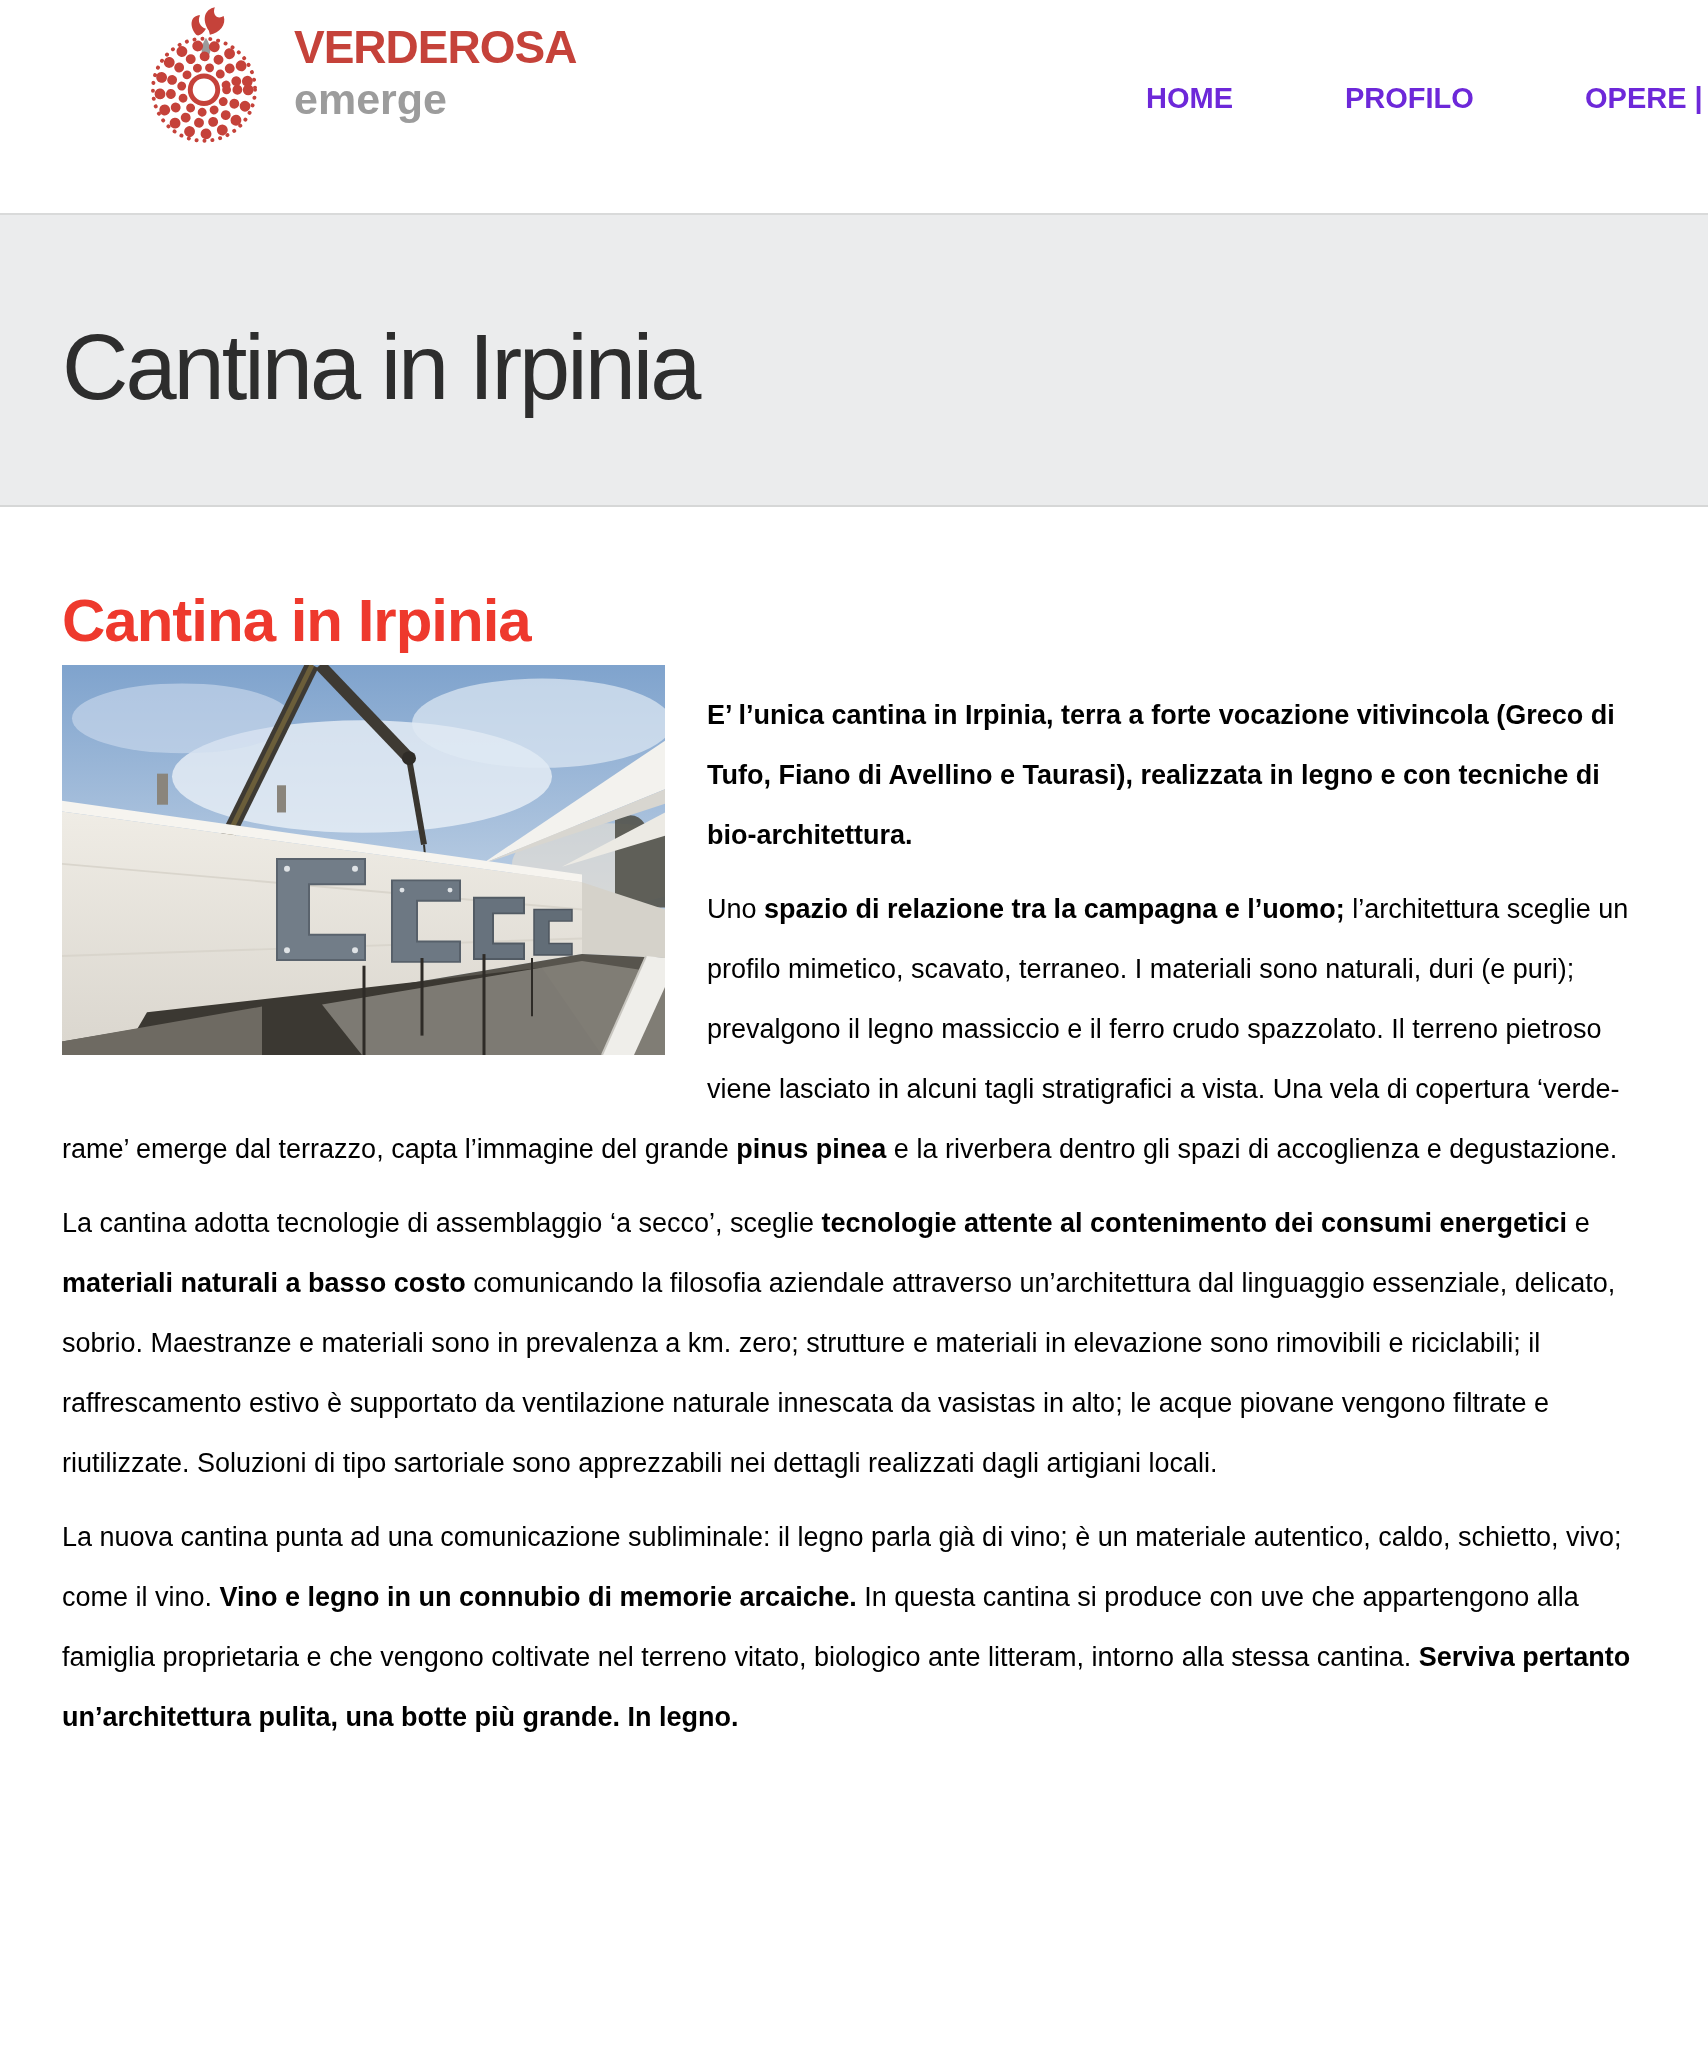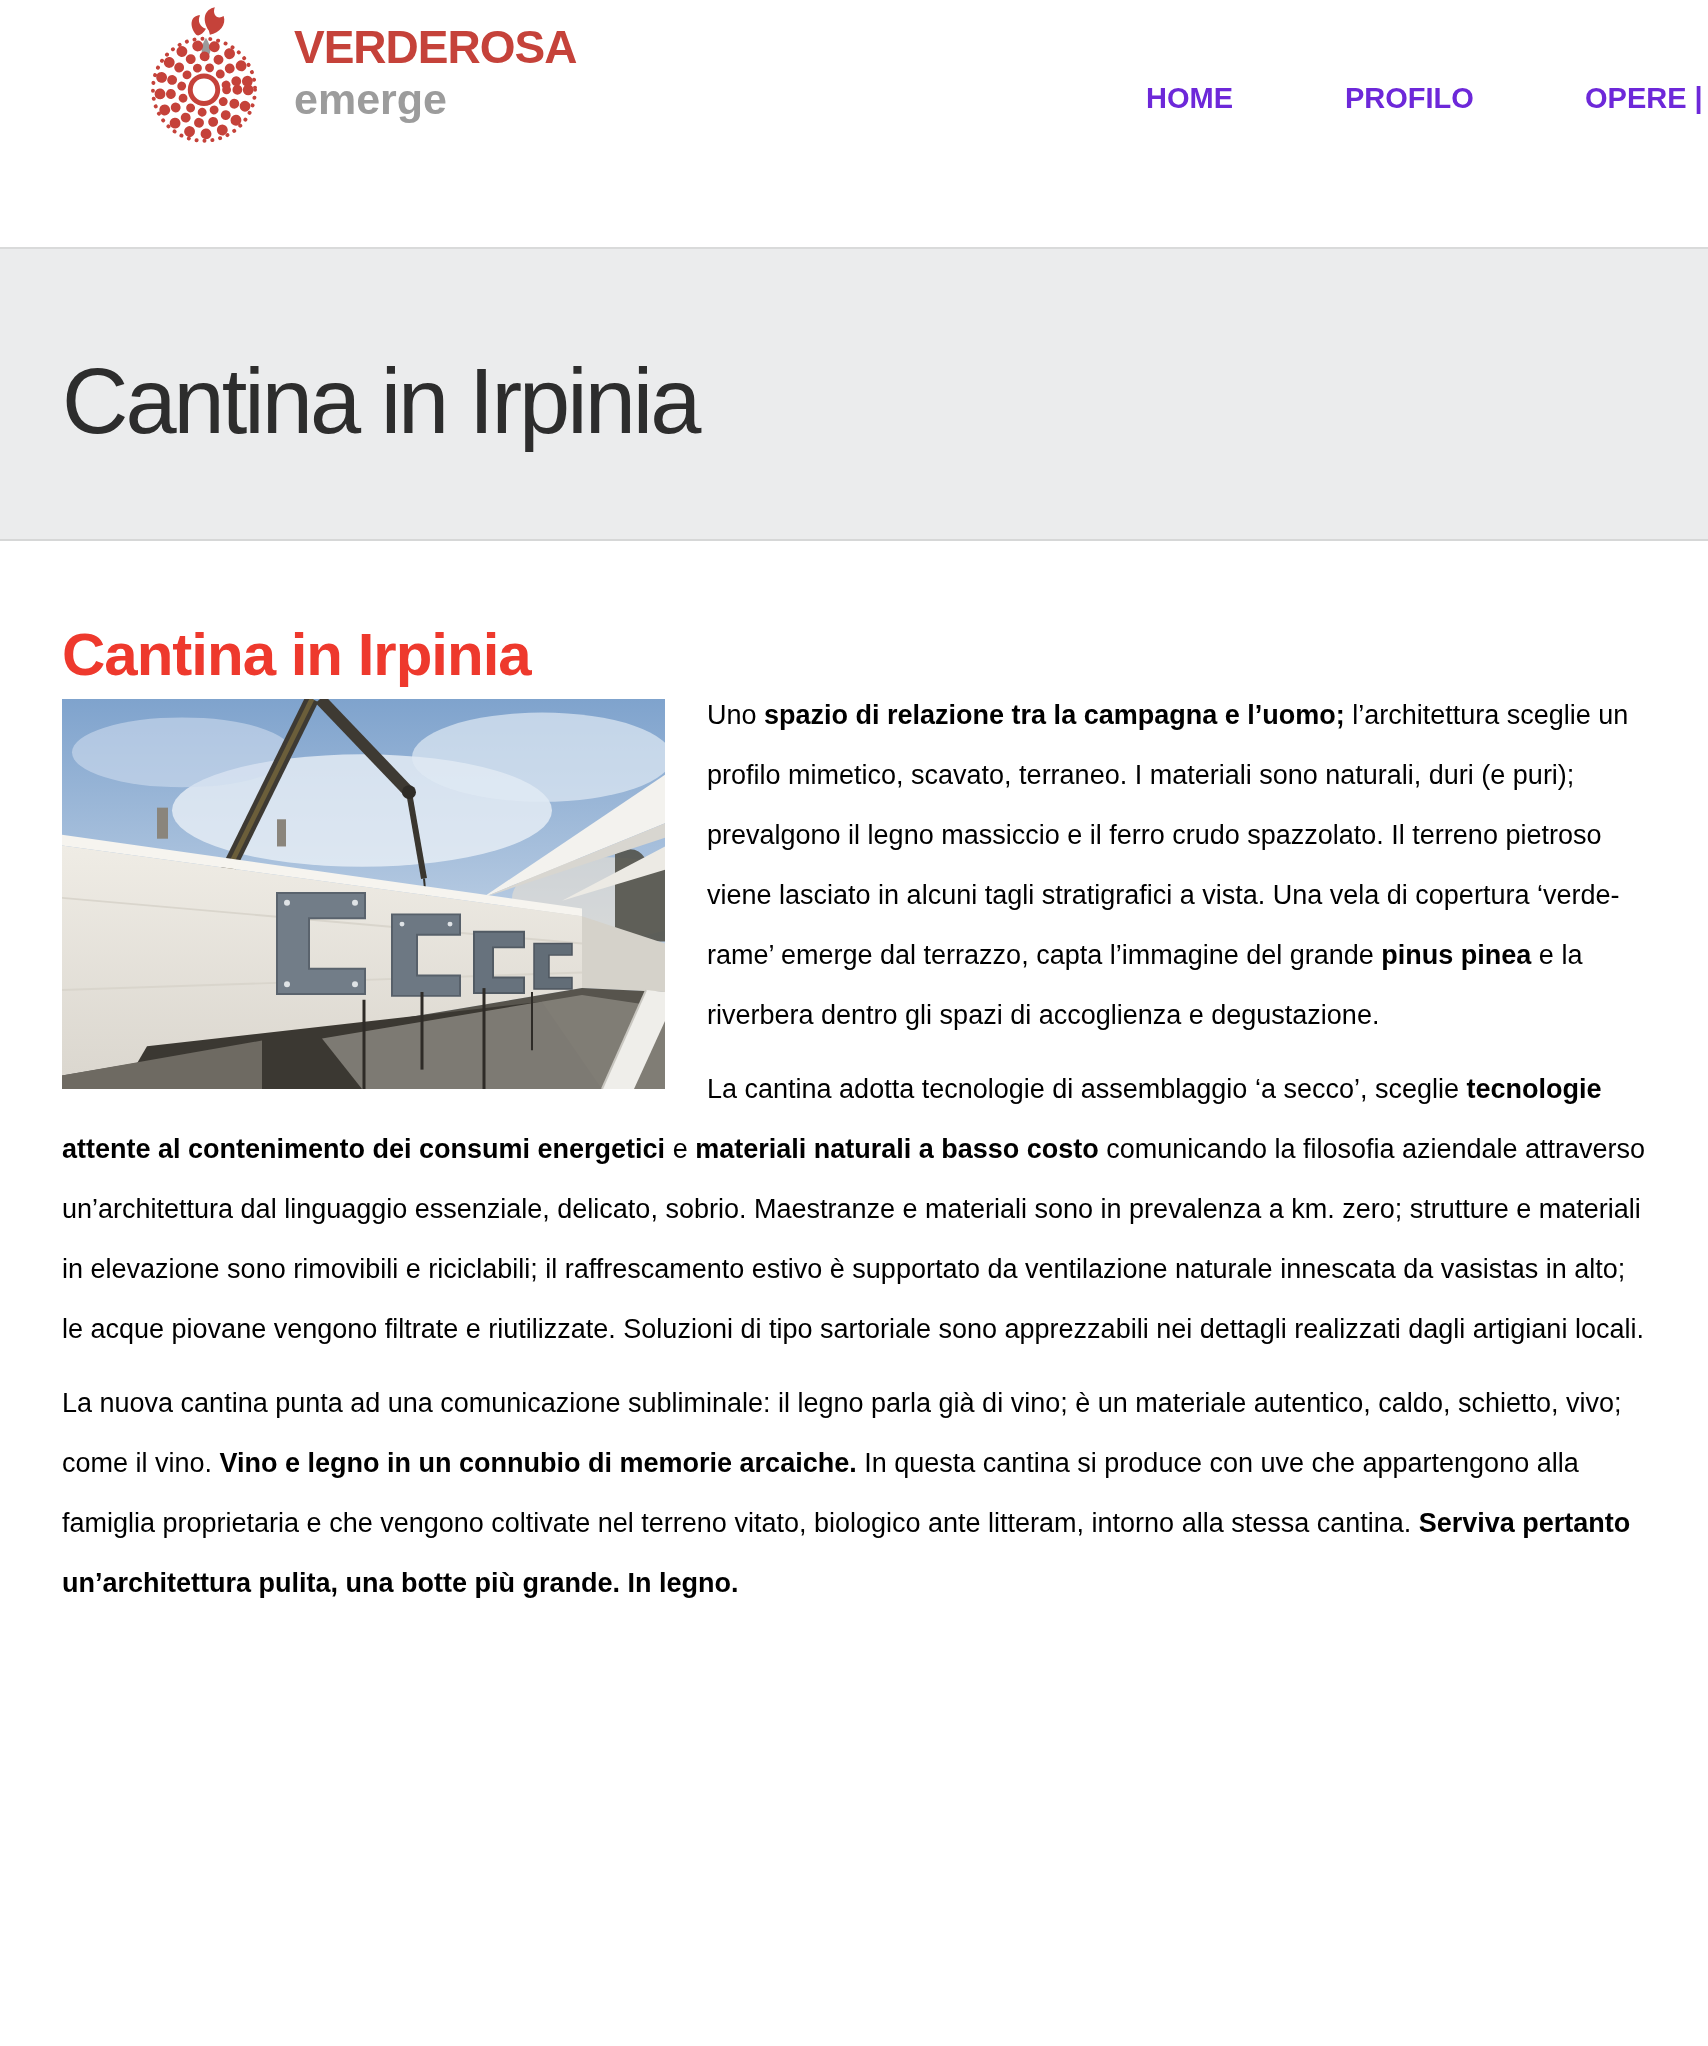--- a/index.html
+++ b/index.html
@@ -2,21 +2,21 @@
 <html><head>
 <meta charset="utf-8">
 <style>
   * { box-sizing: border-box; }
   html,body { margin:0; padding:0; }
   body {
     width:1708px; height:2046px; overflow:hidden; background:#ffffff;
     font-family:"Liberation Sans", sans-serif; color:#000;
   }
   
-  .site-header { position:relative; height:247px; background:#fff; }
+  .site-header { position:relative; height:213px; background:#fff; }
   .logo-wrap { position:absolute; left:150px; top:6px; display:flex; align-items:flex-start; }
   .logo-mark { width:108px; height:140px; }
   .logo-text { margin-left:36px; padding-top:18px; line-height:1; }
   .brand-name { font-size:46px; font-weight:700; letter-spacing:-1px; color:#c5423a; }
   .brand-sub  { font-size:43px; font-weight:600; letter-spacing:0px; color:#9c9c9c; margin-top:8px; }
   .main-nav a { position:absolute; top:82px; font-size:29px; font-weight:700; color:#6d28d9;
                 text-decoration:none; letter-spacing:0; white-space:nowrap; }
   .nav-home    { left:1146px; }
   .nav-profilo { left:1345px; }
   .nav-opere   { left:1585px; }
@@ -151,19 +151,20 @@
         <line x1="360" y1="302" x2="360" y2="382" stroke="#2e2b27" stroke-width="3"></line>
         <line x1="422" y1="298" x2="422" y2="402" stroke="#2e2b27" stroke-width="3"></line>
         <line x1="470" y1="302" x2="470" y2="362" stroke="#2e2b27" stroke-width="2"></line>
 
         <polygon points="540,402 584,300 603,302 603,332 572,402" fill="#efeeea"></polygon>
         <line x1="584" y1="300" x2="540" y2="402" stroke="#c8c6c0" stroke-width="2"></line>
       </svg>
     </figure>
 
     <div class="body-copy">
+      <p class="p-bold-intro"><b>E’ l’unica cantina in Irpinia, terra a forte vocazione vitivincola (Greco di Tufo, Fiano di Avellino e Taurasi), realizzata in legno e con tecniche di bio-architettura.</b></p>
       <p><span>Uno </span><b>spazio di relazione tra la campagna e l’uomo;</b><span> l’architettura sceglie un profilo mimetico, scavato, terraneo. I materiali sono naturali, duri (e puri); prevalgono il legno massiccio e il ferro crudo spazzolato. Il terreno pietroso viene lasciato in alcuni tagli stratigrafici a vista. Una vela di copertura ‘verde-rame’ emerge dal terrazzo, capta l’immagine del grande </span><b>pinus pinea</b><span> e la riverbera dentro gli spazi di accoglienza e degustazione.</span></p>
       <p><span>La cantina adotta tecnologie di assemblaggio ‘a secco’, sceglie </span><b>tecnologie attente al contenimento dei consumi energetici</b><span>  e </span><b>materiali naturali a basso costo</b><span> comunicando la filosofia aziendale attraverso un’architettura dal linguaggio essenziale, delicato, sobrio. Maestranze e materiali sono in prevalenza a km. zero; strutture e materiali in elevazione sono rimovibili e riciclabili; il raffrescamento estivo è supportato da ventilazione naturale innescata da vasistas in alto; le acque piovane vengono filtrate e riutilizzate. Soluzioni di tipo sartoriale sono apprezzabili nei dettagli realizzati dagli artigiani locali.</span></p>
       <p><span>La nuova cantina punta ad una comunicazione subliminale: il legno parla già di vino; è un materiale autentico, caldo, schietto, vivo; come il vino. </span><b>Vino e legno in un connubio di memorie arcaiche.</b><span> In questa cantina si produce con uve che appartengono alla famiglia proprietaria e che vengono coltivate nel terreno vitato, biologico ante litteram, intorno alla stessa cantina. </span><b>Serviva pertanto un’architettura pulita, una botte più grande. In legno.</b></p>
     </div>
   </main>
 
 </div>
 
 </body></html>

